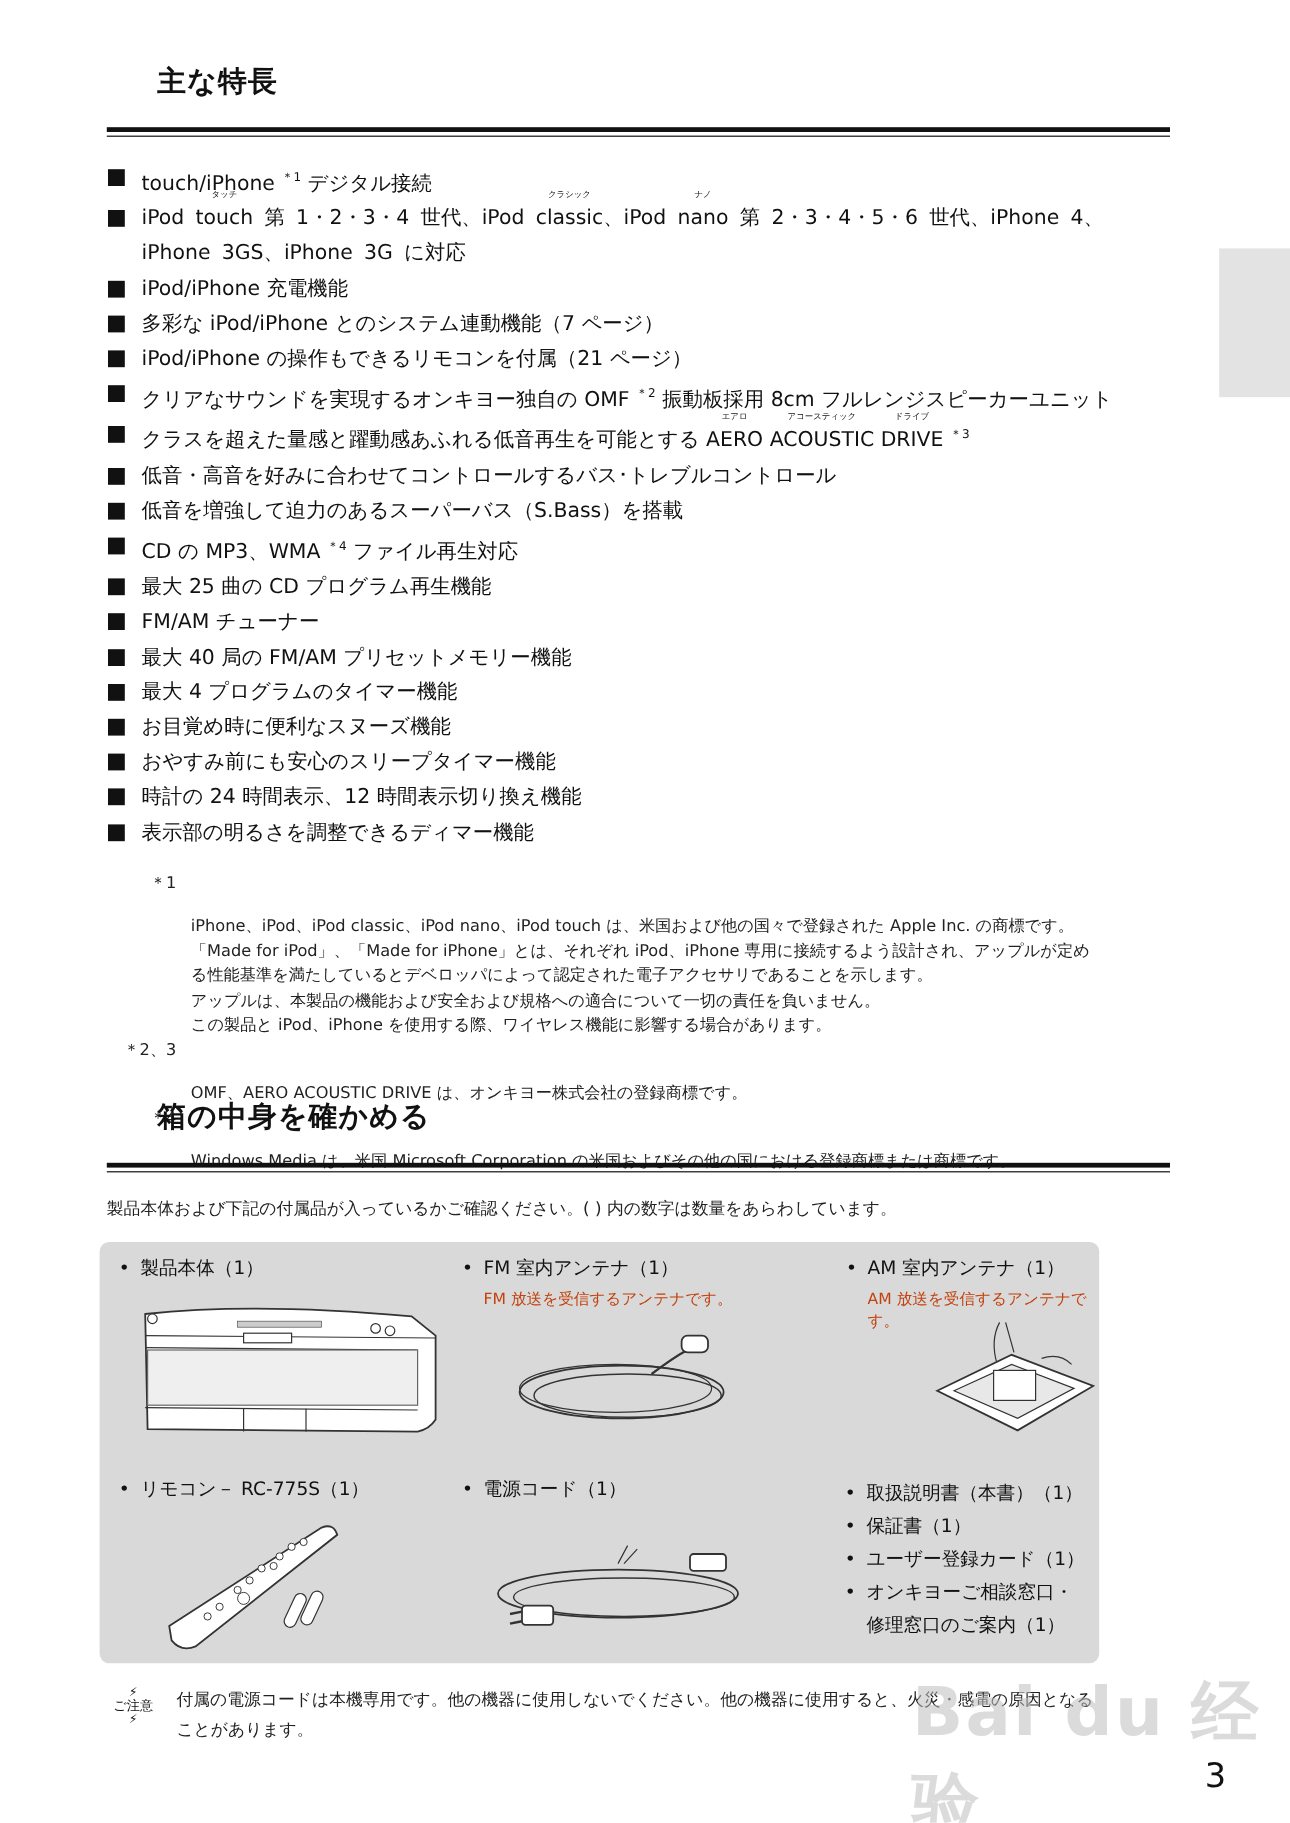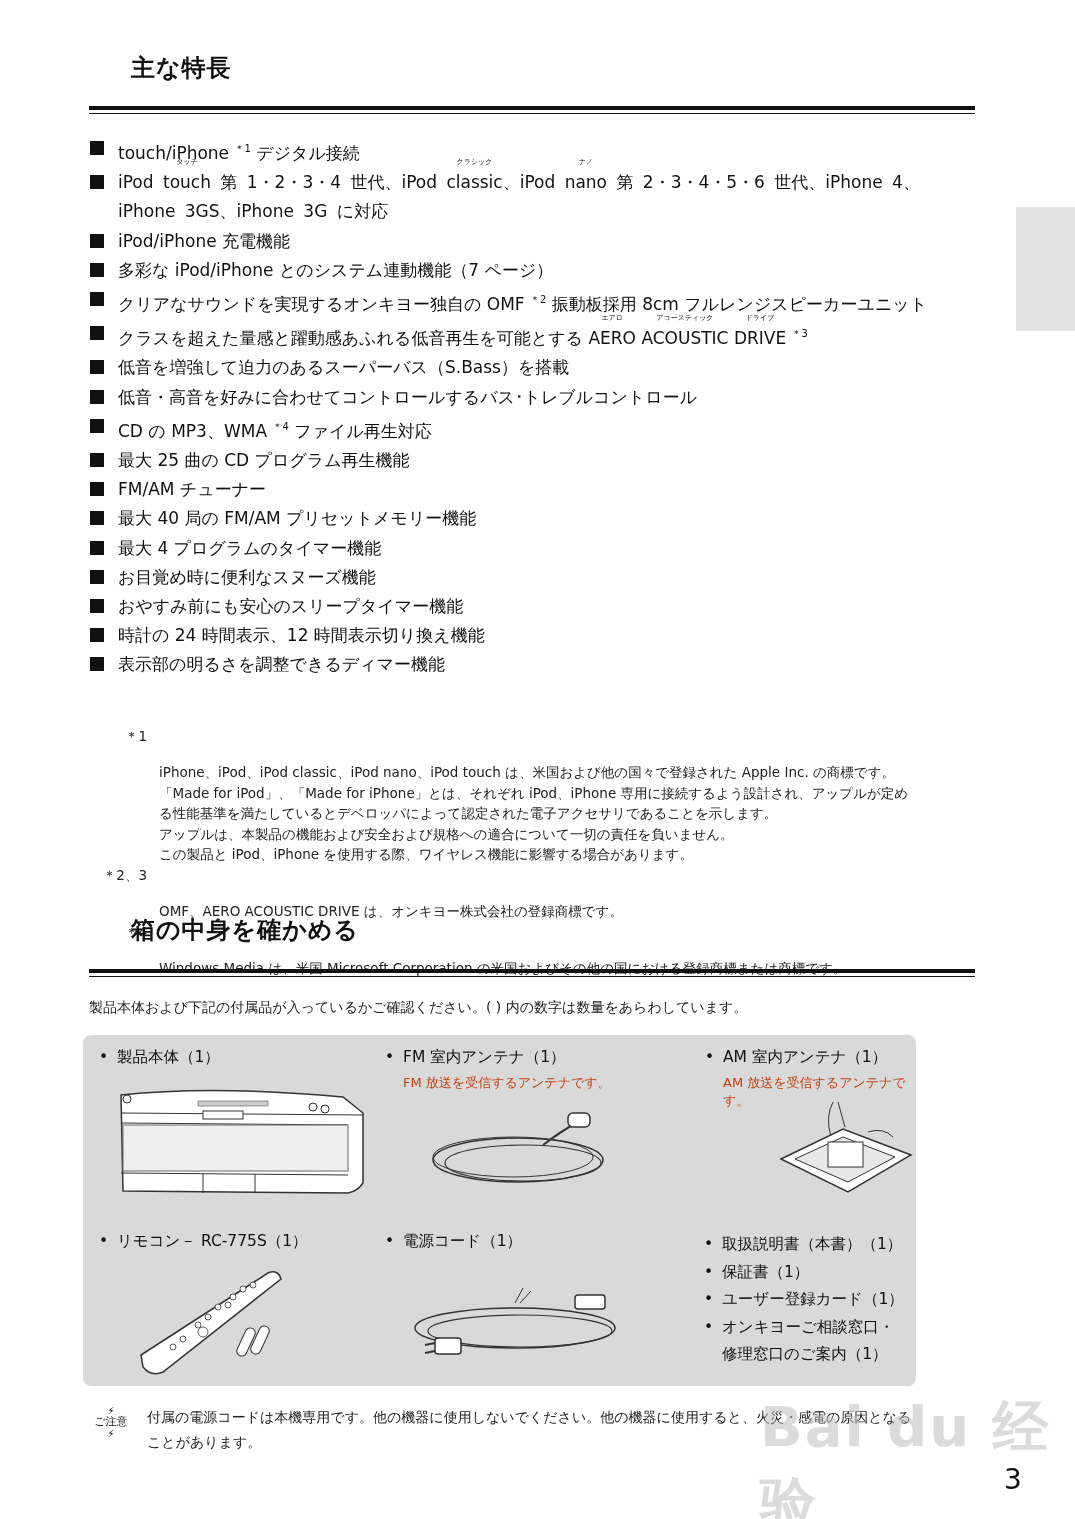--- a/index.html
+++ b/index.html
@@ -57,25 +57,25 @@
     <div class="thin"></div>
   </div>
 
 <ul class="features">
   <li><span class="sq"></span><span>touch/iPhone</span> <sup>＊1</sup><span> デジタル接続</span></li>
   <li class="wrap"><span class="sq"></span>
     iPod <span class="ruby"><span class="rt">タッチ</span>touch</span> 第 1・2・3・4 世代、iPod <span class="ruby"><span class="rt">クラシック</span>classic</span>、iPod <span class="ruby"><span class="rt">ナノ</span>nano</span> 第 2・3・4・5・6 世代、iPhone 4、<br><span>iPhone 3GS、iPhone 3G に対応</span>
   </li>
   <li><span class="sq"></span><span>iPod/iPhone 充電機能</span></li>
   <li><span class="sq"></span><span>多彩な iPod/iPhone とのシステム連動機能（7 ページ）</span></li>
-  <li><span class="sq"></span></li>
+  <li><span class="sq"></span><span>iPod/iPhone の操作もできるリモコンを付属（21 ページ）</span></li>
   <li><span class="sq"></span><span>クリアなサウンドを実現するオンキヨー独自の OMF</span> <sup>＊2</sup><span> 振動板採用 8cm フルレンジスピーカーユニット</span></li>
   <li><span class="sq"></span>クラスを超えた量感と躍動感あふれる低音再生を可能とする <span class="ruby"><span class="rt">エアロ</span>AERO</span> <span class="ruby"><span class="rt">アコースティック</span>ACOUSTIC</span> <span class="ruby"><span class="rt">ドライブ</span>DRIVE</span> <sup>＊3</sup></li>
+  <li><span class="sq"></span><span>低音・高音を好みに合わせてコントロールするバス･トレブルコントロール</span></li>
   <li><span class="sq"></span><span>低音を増強して迫力のあるスーパーバス（S.Bass）を搭載</span></li>
-  <li><span class="sq"></span><span>低音・高音を好みに合わせてコントロールするバス･トレブルコントロール</span></li>
   <li><span class="sq"></span><span>CD の MP3、WMA</span> <sup>＊4</sup><span> ファイル再生対応</span></li>
   <li><span class="sq"></span><span>最大 25 曲の CD プログラム再生機能</span></li>
   <li><span class="sq"></span><span>FM/AM チューナー</span></li>
   <li><span class="sq"></span><span>最大 40 局の FM/AM プリセットメモリー機能</span></li>
   <li><span class="sq"></span><span>最大 4 プログラムのタイマー機能</span></li>
   <li><span class="sq"></span><span>お目覚め時に便利なスヌーズ機能</span></li>
   <li><span class="sq"></span><span>おやすみ前にも安心のスリープタイマー機能</span></li>
   <li><span class="sq"></span><span>時計の 24 時間表示、12 時間表示切り換え機能</span></li>
   <li><span class="sq"></span><span>表示部の明るさを調整できるディマー機能</span></li>
 </ul>

